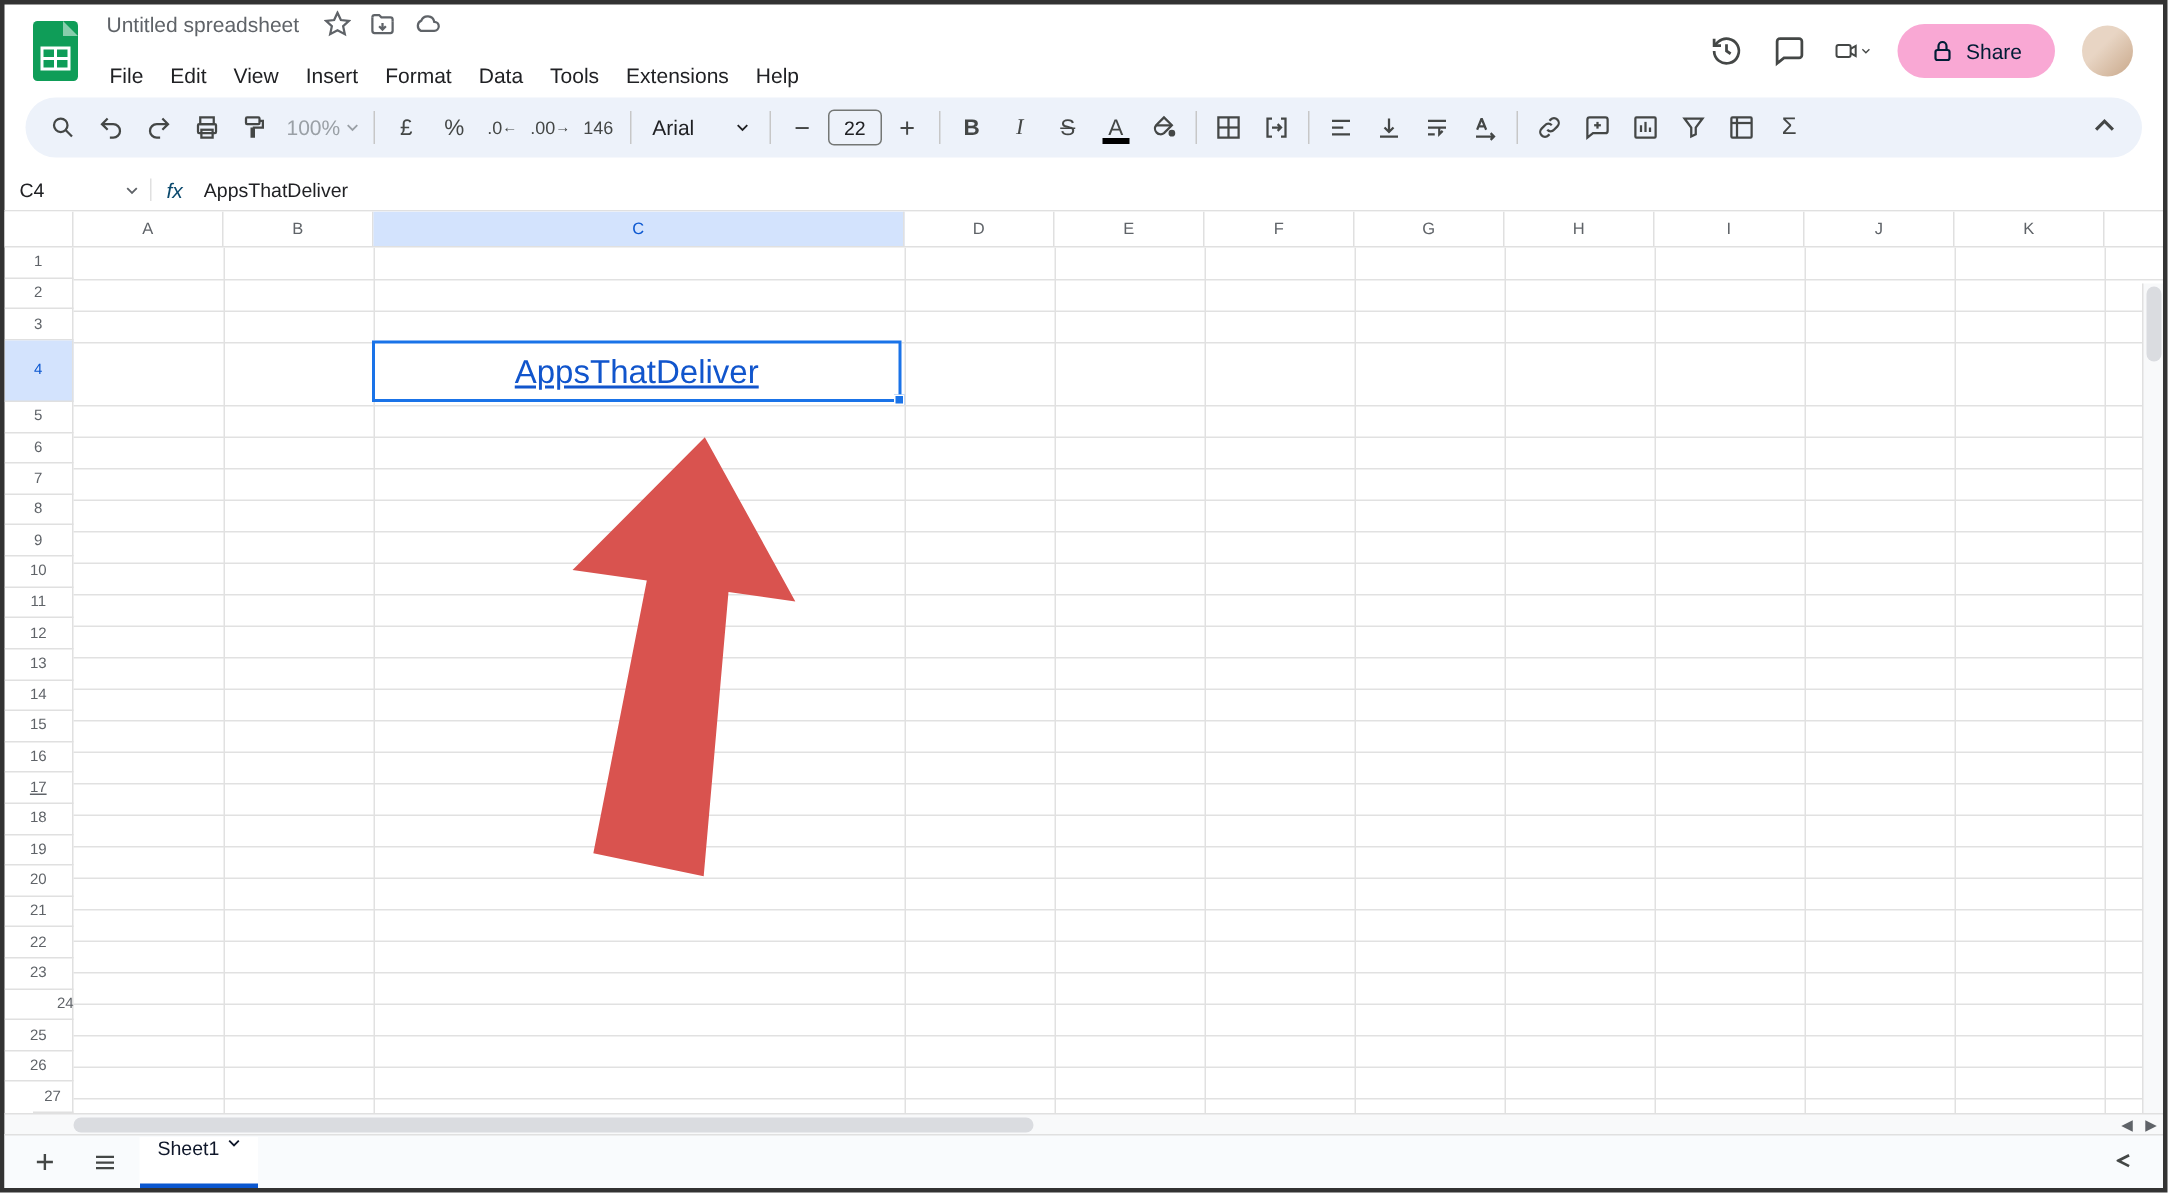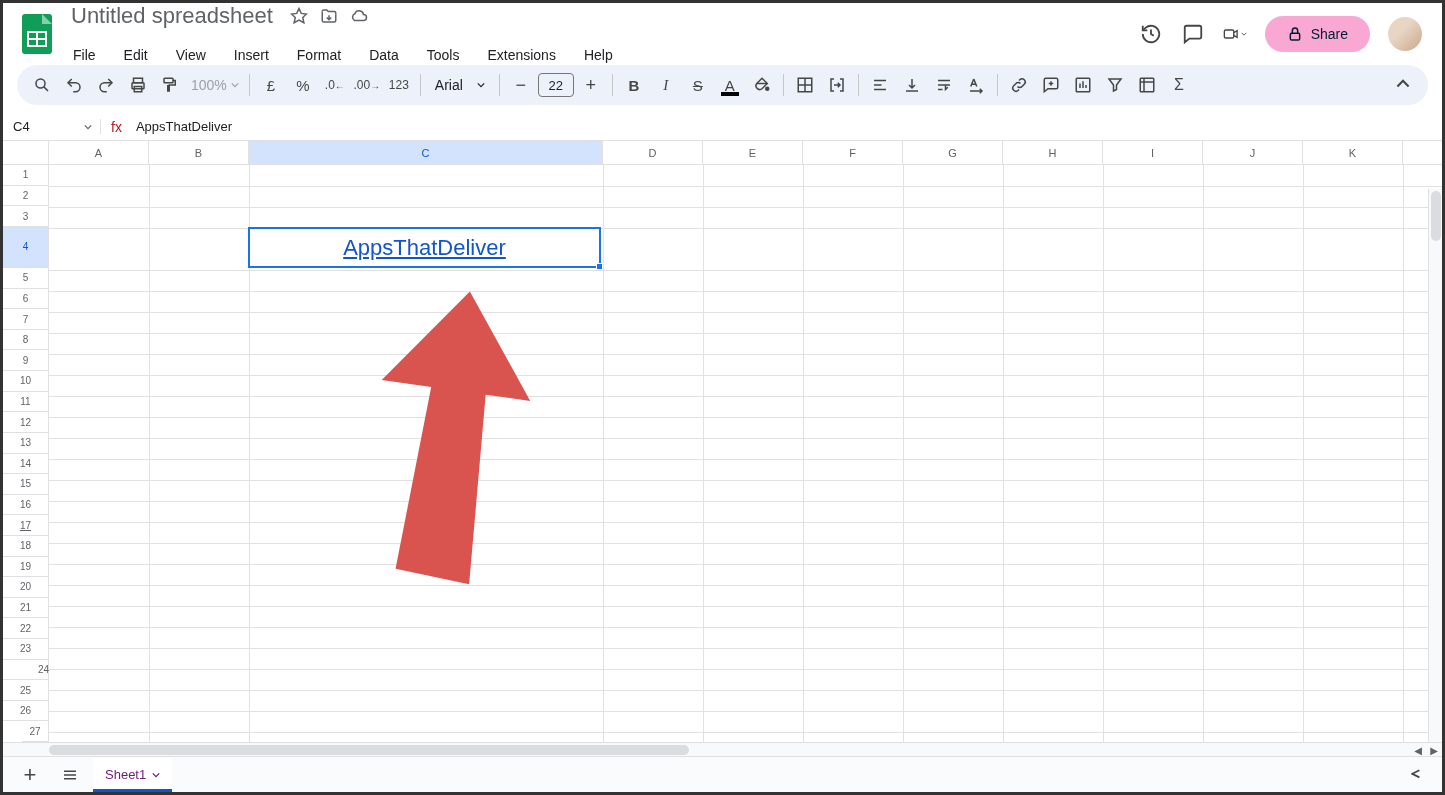--- a/index.html
+++ b/index.html
@@ -4,46 +4,46 @@
 <style>
 * { box-sizing: border-box; margin: 0; padding: 0; }
 body { font-family: Arial, sans-serif; font-size: 13px; color: #202124; background: #fff; overflow: hidden; width: 1445px; height: 795px; border: 3px solid #333; }
 .app { display: flex; flex-direction: column; height: 100%; }
 
 
 .title-bar { display: flex; align-items: center; padding: 6px 14px 0 14px; height: 56px; }
 .logo { width: 40px; height: 40px; display: flex; align-items: center; justify-content: center; margin-right: 8px; }
 .doc-info { flex: 1; display: flex; flex-direction: column; }
 .doc-title-row { display: flex; align-items: center; gap: 10px; }
-.doc-title { font-size: 22px; color: #5f6368; padding: 2px 6px; border-radius: 4px; }
+.doc-title { font-size: 14px; color: #5f6368; padding: 2px 6px; border-radius: 4px; }
 .title-icon { width: 20px; height: 20px; color: #5f6368; cursor: pointer; display: flex; align-items: center; justify-content: center; }
-.menu-bar { display: flex; gap: 12px; margin-top: 12px; }
+.menu-bar { display: flex; gap: 2px; margin-top: 12px; }
 .menu-item { padding: 4px 8px; font-size: 14px; cursor: pointer; border-radius: 4px; color: #202124; }
 .title-right { display: flex; align-items: center; gap: 18px; padding-right: 6px; }
 .top-icon { width: 24px; height: 24px; color: #444746; cursor: pointer; display: flex; align-items: center; justify-content: center; }
 .share-btn { display: flex; align-items: center; gap: 8px; background: #f9a8d4; border: none; border-radius: 40px; padding: 10px 22px; font-size: 14px; font-weight: 500; cursor: pointer; color: #001d35; }
 .avatar { width: 34px; height: 34px; border-radius: 50%; background: linear-gradient(135deg, #e8d5c4 40%, #c9a88a); }
 
 
 .toolbar-wrap { padding: 6px 14px 8px; text-align: right; }
 .toolbar { display: flex; align-items: center; background: #edf2fa; border-radius: 24px; padding: 4px 10px; height: 40px; gap: 2px; }
 .tb-btn { width: 30px; height: 30px; display: flex; align-items: center; justify-content: center; cursor: pointer; border-radius: 4px; color: #444746; }
 .tb-sep { width: 1px; height: 22px; background: #c7c7c7; margin: 0 4px; }
 .zoom { color: #9aa0a6; font-size: 14px; padding: 0 4px; display: flex; align-items: center; gap: 4px; }
-.font-select { display: flex; align-items: center; gap: 14px; padding: 0 8px; font-size: 14px; cursor: pointer; }
+.font-select { display: flex; align-items: center; gap: 28px; padding: 0 8px; font-size: 14px; cursor: pointer; }
 .font-size-box { border: 1px solid #747775; border-radius: 4px; width: 36px; height: 24px; display: flex; align-items: center; justify-content: center; font-size: 13px; }
 .tb-text-color { position: relative; }
 .tb-text-color::after { content: ''; position: absolute; bottom: 4px; left: 6px; right: 6px; height: 4px; background: #000; }
 .tb-spacer { flex: 1; }
 .tb-collapse { margin-left: auto; }
 
 
 .formula-row { display: flex; align-items: center; border-bottom: 1px solid #e0e0e0; height: 28px; }
 .name-box { width: 98px; border-right: 1px solid #e0e0e0; padding-left: 10px; font-size: 13px; display: flex; align-items: center; justify-content: space-between; padding-right: 8px; }
-.fx { padding: 0 10px; color: #b91c1c; font-size: 14px; }
+.fx { padding: 0 10px; color: #0c4a6e; font-style: italic; font-size: 14px; }
 .formula-input { flex: 1; font-size: 13px; padding: 0 4px; }
 
 
 .grid-area { flex: 1; display: flex; flex-direction: column; overflow: hidden; position: relative; }
 .col-headers { display: flex; height: 24px; background: #fff; border-bottom: 1px solid #e0e0e0; }
 .corner { width: 46px; border-right: 1px solid #e0e0e0; background: #fff; }
 .col-h { border-right: 1px solid #e0e0e0; text-align: center; font-size: 11px; color: #5f6368; display: flex; align-items: center; justify-content: center; cursor: pointer; }
 .col-h.sel { background: #d3e3fd; color: #0b57d0; }
 .grid-body { flex: 1; display: flex; overflow: hidden; position: relative; }
 .row-headers { width: 46px; display: flex; flex-direction: column; }
@@ -60,21 +60,21 @@
 
 
 .arrow-overlay { position: absolute; left: 300px; top: 115px; pointer-events: none; }
 
 
 .hscroll { height: 14px; background: #f8f9fa; position: relative; border-top: 1px solid #e0e0e0; }
 .hscroll-thumb { position: absolute; left: 46px; top: 2px; height: 10px; width: 640px; background: #dadce0; border-radius: 5px; }
 .hscroll-arrow { position: absolute; top: 0; width: 16px; height: 14px; display: flex; align-items: center; justify-content: center; color: #5f6368; font-size: 10px; }
 .sheet-tabs { display: flex; align-items: center; height: 36px; border-top: 1px solid #e0e0e0; background: #f9fbfd; padding: 0 10px; gap: 6px; }
 .tab-btn { width: 34px; height: 30px; display: flex; align-items: center; justify-content: center; cursor: pointer; color: #444746; border-radius: 4px; }
-.sheet-tab { display: flex; align-items: center; gap: 6px; padding: 0 12px; height: 34px; background: #fff; border-radius: 0; font-size: 13px; color: #701a75; font-weight: 500; cursor: pointer; position: relative; box-shadow: inset 0 -3px 0 #0b57d0; }
+.sheet-tab { display: flex; gap: 6px; padding: 0 12px; height: 34px; background: #fff; border-radius: 0; font-size: 13px; color: #0f172a; font-weight: 500; cursor: pointer; position: relative; box-shadow: inset 0 -3px 0 #0b57d0; }
 .explore { margin-left: auto; width: 30px; height: 30px; display: flex; align-items: center; justify-content: center; cursor: pointer; color: #444746; }
 
 
 .vscroll { position: absolute; right: 0; top: 24px; bottom: 0; width: 14px; background: #f8f9fa; border-left: 1px solid #e0e0e0; }
 .vscroll-thumb { position: absolute; top: 2px; left: 2px; width: 10px; height: 50px; background: #dadce0; border-radius: 5px; }
 
 svg { display: block; }
 </style>
 </head>
 <body>
@@ -194,21 +194,21 @@
           <span>100%</span>
           <svg width="8" height="8" viewBox="0 0 10 10">
             <path d="M1 3l4 4 4-4" fill="none" stroke="#9aa0a6" stroke-width="1.5"></path>
           </svg>
         </span>
       <div class="tb-sep"></div>
       <span class="tb-btn" style="font-size:15px;font-weight:500;">£</span>
       <span class="tb-btn" style="font-size:15px;font-weight:500;">%</span>
       <span class="tb-btn" style="font-size:12px;">.0<sub>←</sub></span>
       <span class="tb-btn" style="font-size:12px;">.00<sub>→</sub></span>
-      <span class="tb-btn" style="font-size:12px;font-weight:500;">123</span>
+      <span class="tb-btn" style="font-size:12px;font-weight:500;">146</span>
       <div class="tb-sep"></div>
       <span class="font-select">
           <span>Arial</span>
           <svg width="8" height="8" viewBox="0 0 10 10">
             <path d="M1 3l4 4 4-4" fill="none" stroke="currentColor" stroke-width="1.5"></path>
           </svg>
         </span>
       <div class="tb-sep"></div>
       <span class="tb-btn" style="font-size:18px;">−</span>
       <div class="font-size-box">

